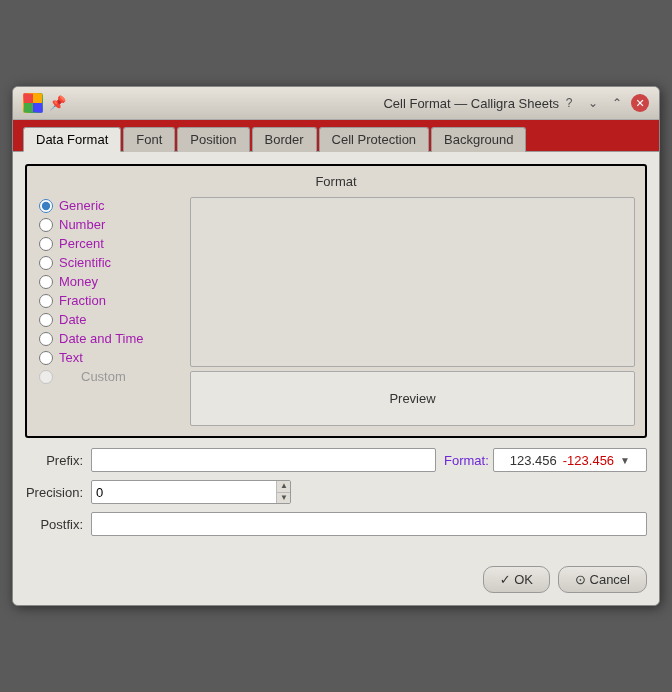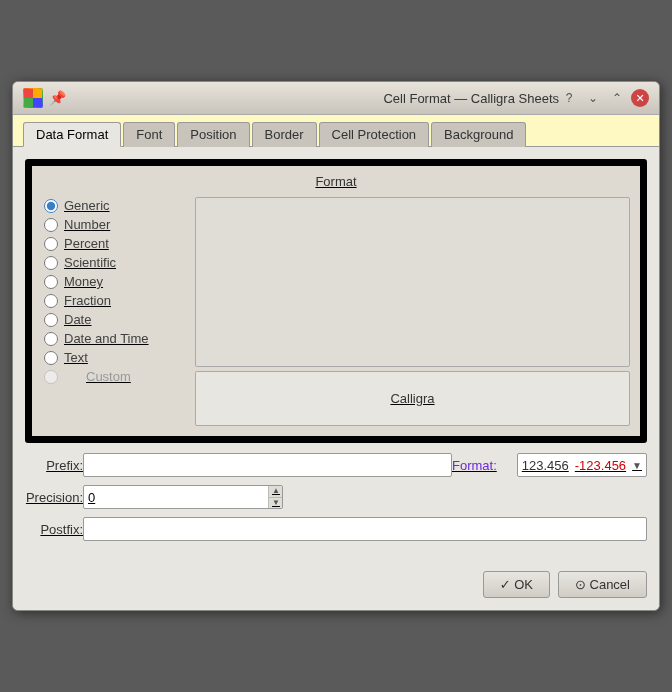--- a/index.html
+++ b/index.html
@@ -77,21 +77,21 @@
     .titlebar-btn.close {
       background: #c44;
       color: white;
       border-radius: 50%;
       width: 18px;
       height: 18px;
       font-size: 11px;
     }
     .tabs {
       display: flex;
-      background: #fef9c3;
+      background: #b91c1c;
       padding: 6px 10px 0;
       gap: 2px;
     }
     .tab {
       padding: 4px 12px;
       background: #c8c4bc;
       border: 1px solid #999;
       border-bottom: none;
       border-radius: 3px 3px 0 0;
       cursor: pointer;
@@ -106,26 +106,25 @@
       color: #000;
       font-weight: 500;
       z-index: 1;
     }
     .content {
       background: #e8e6e0;
       border-top: 1px solid #999;
       padding: 12px;
     }
     .format-group {
-      border: 7px solid #000000;
+      border: 2px solid #000000;
       background: #dedad2;
       border-radius: 3px;
       padding: 8px 10px 10px;
       margin-bottom: 10px;
-      text-decoration: underline;
     }
     .format-legend {
       text-align: center;
       font-size: 13px;
       color: #333;
       margin-bottom: 8px;
     }
     .format-body {
       display: flex;
       gap: 8px;
@@ -144,21 +143,21 @@
       cursor: pointer;
     }
     .radio-item input[type="radio"] {
       accent-color: #3a7fc1;
       width: 14px;
       height: 14px;
       cursor: pointer;
     }
     .radio-label {
       font-size: 13px;
-      color: #404040;
+      color: #a21caf;
     }
     .radio-item.disabled .radio-label {
       color: #999;
       margin-left: 22px;
     }
     .right-panels {
       flex: 1;
       display: flex;
       flex-direction: column;
       gap: 0;
@@ -180,23 +179,22 @@
       color: #333;
       min-height: 55px;
       display: flex;
       align-items: center;
       justify-content: center;
       margin-top: 4px;
     }
     .field-row {
       display: flex;
       align-items: center;
-      gap: 0;
+      gap: 8px;
       margin-bottom: 8px;
-      text-decoration: underline;
     }
     .field-label {
       font-size: 13px;
       color: #333;
       min-width: 58px;
       text-align: right;
     }
     .field-input {
       flex: 1;
       height: 24px;
@@ -216,24 +214,23 @@
       font-size: 13px;
       color: #6d28d9;
     }
     .format-dropdown {
       display: flex;
       align-items: center;
       border: 1px solid #999;
       background: white;
       border-radius: 2px;
       height: 24px;
-      padding: 0 4px;
+      padding: 0 16px;
       gap: 6px;
       cursor: pointer;
-      margin-left: 16px;
     }
     .format-dropdown span {
       font-size: 13px;
       color: #333;
     }
     .format-dropdown .neg {
       color: #cc0000;
     }
     .format-dropdown .arrow {
       font-size: 10px;
@@ -282,21 +279,21 @@
     .bottom-bar {
       display: flex;
       justify-content: flex-end;
       padding: 10px 12px 12px;
       gap: 8px;
       background: #e8e6e0;
     }
     .dialog-btn {
       padding: 5px 16px;
       border: 1px solid #999;
-      border-radius: 3px;
+      border-radius: 10px;
       background: linear-gradient(to bottom, #e8e6e0, #d0cdc6);
       font-size: 13px;
       color: #333;
       cursor: pointer;
       display: flex;
       align-items: center;
       gap: 4px;
     }
   </style>
 </head>
@@ -378,21 +375,21 @@
           </label>
           <label class="radio-item disabled">
             <input type="radio" name="format" disabled="" style="">
             <span class="radio-label">Custom</span>
           </label>
         </div>
 
         <div class="right-panels">
           <div class="format-display"></div>
           <div class="preview-box">
-            <span>Calligra</span>
+            <span>Preview</span>
           </div>
         </div>
       </div>
     </div>
 
     <div class="field-row">
       <span class="field-label">Prefix:</span>
       <input class="field-input" type="text" value="" style="">
       <div class="format-select">
         <span class="format-select-label">Format:</span>

